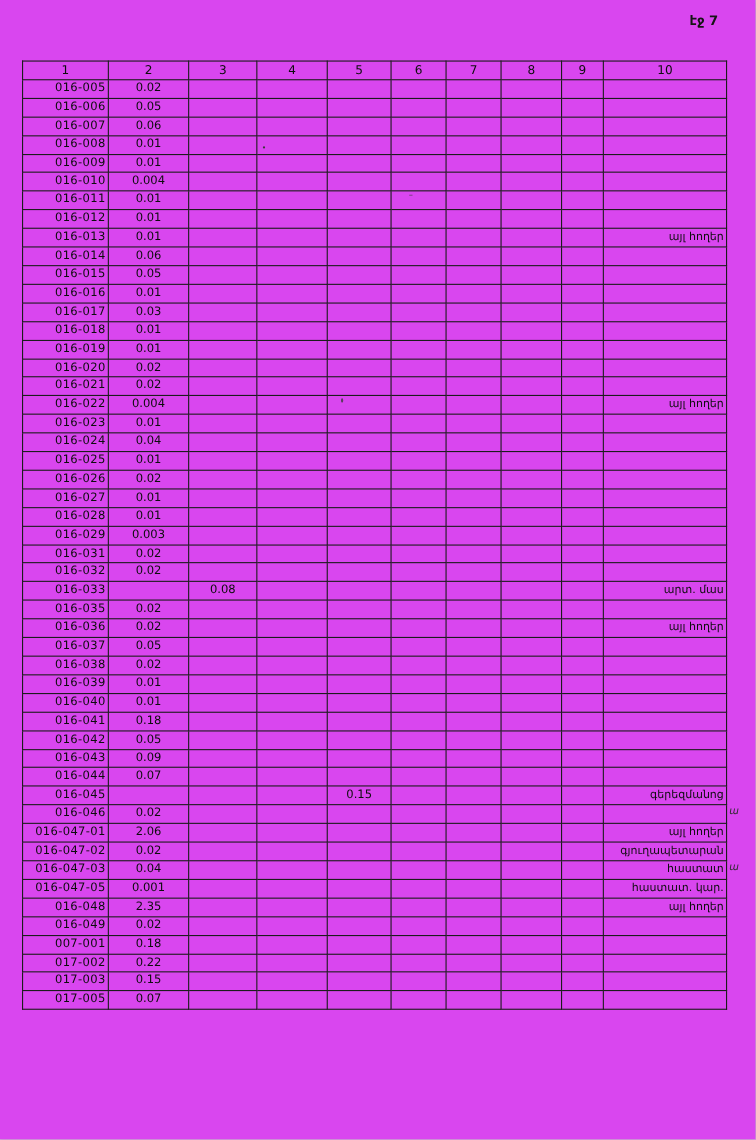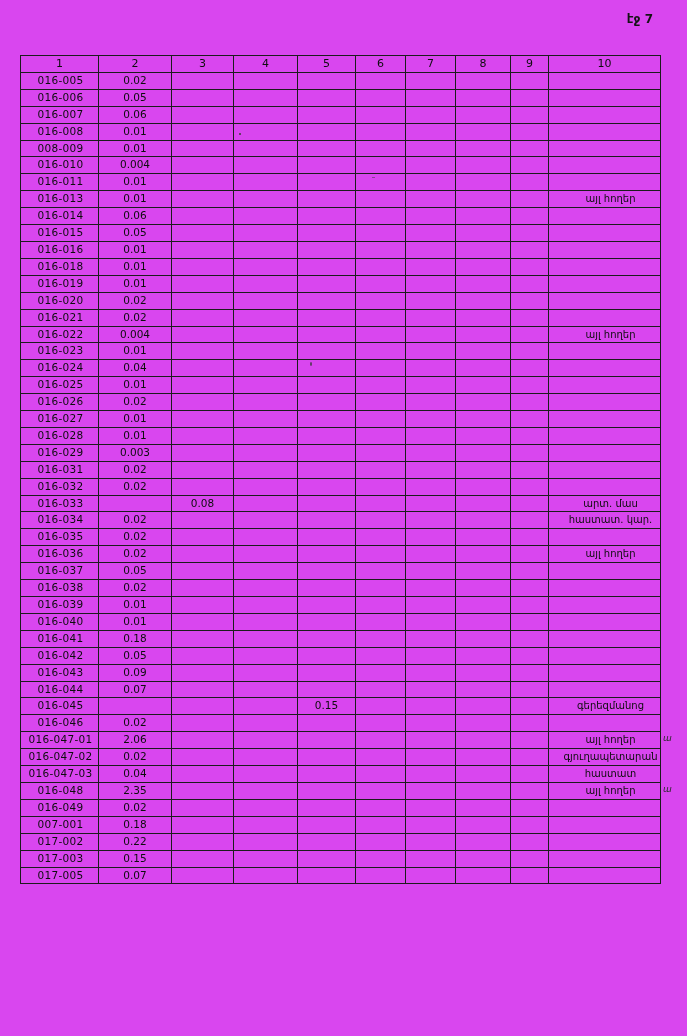--- a/index.html
+++ b/index.html
@@ -32,23 +32,23 @@
     line-height:15.9px;
     padding:0 2px;
     font-size:10.5px;
     color:#0d0d0d;
     white-space:nowrap;
     overflow:hidden;
     text-align:center;
     font-weight:normal;
   }
   .scan-table th { font-size:11px; }
-  .scan-table td.c0 { text-align:center; padding-left:4px; letter-spacing:0.3px; }
+  .scan-table td.c0 { text-align:right; padding-left:4px; letter-spacing:0.3px; }
   .scan-table td.c1, .scan-table td.c2, .scan-table td.c4 { text-align:center; }
-  .scan-table td.c9 { text-align:center; padding-left:14px; font-size:10px; }
+  .scan-table td.c9 { text-align:right; padding-left:14px; font-size:10px; }
   .margin-mark {
     position:absolute;
     left:663px;
     font-size:9px;
     font-style:italic;
     color:#2a2a2a;
   }
   .speck {
     position:absolute;
     background:#3a3a3a;
@@ -135,21 +135,21 @@
           <td class="c2"></td>
           <td class="c3"></td>
           <td class="c4"></td>
           <td class="c5"></td>
           <td class="c6"></td>
           <td class="c7"></td>
           <td class="c8"></td>
           <td class="c9"></td>
         </tr>
         <tr>
-          <td class="c0">008-009</td>
+          <td class="c0">016-009</td>
           <td class="c1">0.01</td>
           <td class="c2"></td>
           <td class="c3"></td>
           <td class="c4"></td>
           <td class="c5"></td>
           <td class="c6"></td>
           <td class="c7"></td>
           <td class="c8"></td>
           <td class="c9"></td>
         </tr>
@@ -171,20 +171,32 @@
           <td class="c2"></td>
           <td class="c3"></td>
           <td class="c4"></td>
           <td class="c5"></td>
           <td class="c6"></td>
           <td class="c7"></td>
           <td class="c8"></td>
           <td class="c9"></td>
         </tr>
         <tr>
+          <td class="c0">016-012</td>
+          <td class="c1">0.01</td>
+          <td class="c2"></td>
+          <td class="c3"></td>
+          <td class="c4"></td>
+          <td class="c5"></td>
+          <td class="c6"></td>
+          <td class="c7"></td>
+          <td class="c8"></td>
+          <td class="c9"></td>
+        </tr>
+        <tr>
           <td class="c0">016-013</td>
           <td class="c1">0.01</td>
           <td class="c2"></td>
           <td class="c3"></td>
           <td class="c4"></td>
           <td class="c5"></td>
           <td class="c6"></td>
           <td class="c7"></td>
           <td class="c8"></td>
           <td class="c9">այլ հողեր</td>
@@ -209,20 +221,32 @@
           <td class="c4"></td>
           <td class="c5"></td>
           <td class="c6"></td>
           <td class="c7"></td>
           <td class="c8"></td>
           <td class="c9"></td>
         </tr>
         <tr>
           <td class="c0">016-016</td>
           <td class="c1">0.01</td>
+          <td class="c2"></td>
+          <td class="c3"></td>
+          <td class="c4"></td>
+          <td class="c5"></td>
+          <td class="c6"></td>
+          <td class="c7"></td>
+          <td class="c8"></td>
+          <td class="c9"></td>
+        </tr>
+        <tr>
+          <td class="c0">016-017</td>
+          <td class="c1">0.03</td>
           <td class="c2"></td>
           <td class="c3"></td>
           <td class="c4"></td>
           <td class="c5"></td>
           <td class="c6"></td>
           <td class="c7"></td>
           <td class="c8"></td>
           <td class="c9"></td>
         </tr>
         <tr>
@@ -399,32 +423,20 @@
           <td class="c2">0.08</td>
           <td class="c3"></td>
           <td class="c4"></td>
           <td class="c5"></td>
           <td class="c6"></td>
           <td class="c7"></td>
           <td class="c8"></td>
           <td class="c9">արտ. մաս</td>
         </tr>
         <tr>
-          <td class="c0">016-034</td>
-          <td class="c1">0.02</td>
-          <td class="c2"></td>
-          <td class="c3"></td>
-          <td class="c4"></td>
-          <td class="c5"></td>
-          <td class="c6"></td>
-          <td class="c7"></td>
-          <td class="c8"></td>
-          <td class="c9">հաստատ. կար.</td>
-        </tr>
-        <tr>
           <td class="c0">016-035</td>
           <td class="c1">0.02</td>
           <td class="c2"></td>
           <td class="c3"></td>
           <td class="c4"></td>
           <td class="c5"></td>
           <td class="c6"></td>
           <td class="c7"></td>
           <td class="c8"></td>
           <td class="c9"></td>
@@ -589,20 +601,32 @@
           <td class="c0">016-047-03</td>
           <td class="c1">0.04</td>
           <td class="c2"></td>
           <td class="c3"></td>
           <td class="c4"></td>
           <td class="c5"></td>
           <td class="c6"></td>
           <td class="c7"></td>
           <td class="c8"></td>
           <td class="c9">հաստատ</td>
+        </tr>
+        <tr>
+          <td class="c0">016-047-05</td>
+          <td class="c1">0.001</td>
+          <td class="c2"></td>
+          <td class="c3"></td>
+          <td class="c4"></td>
+          <td class="c5"></td>
+          <td class="c6"></td>
+          <td class="c7"></td>
+          <td class="c8"></td>
+          <td class="c9">հաստատ. կար.</td>
         </tr>
         <tr>
           <td class="c0">016-048</td>
           <td class="c1">2.35</td>
           <td class="c2"></td>
           <td class="c3"></td>
           <td class="c4"></td>
           <td class="c5"></td>
           <td class="c6"></td>
           <td class="c7"></td>

